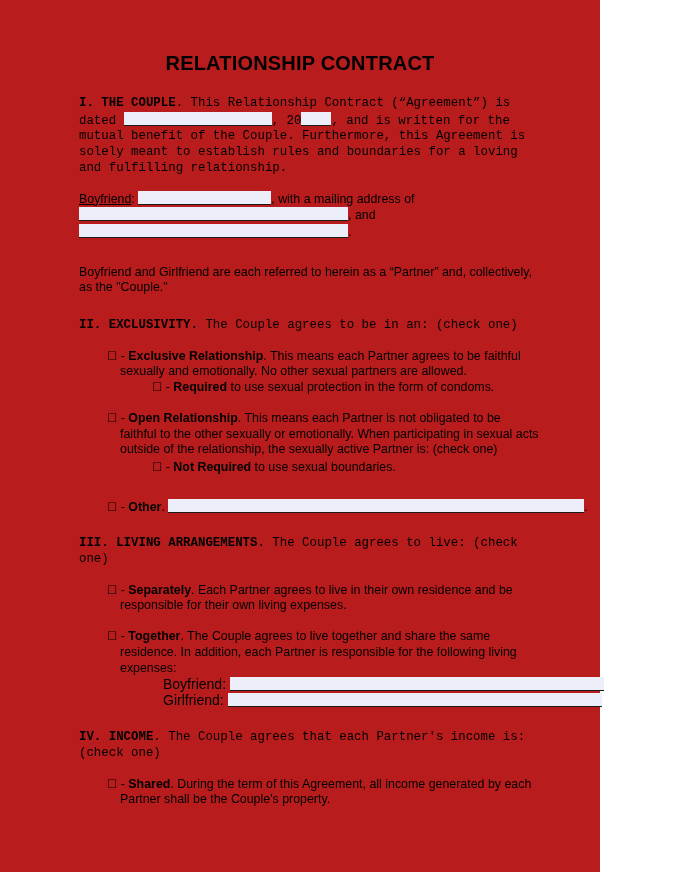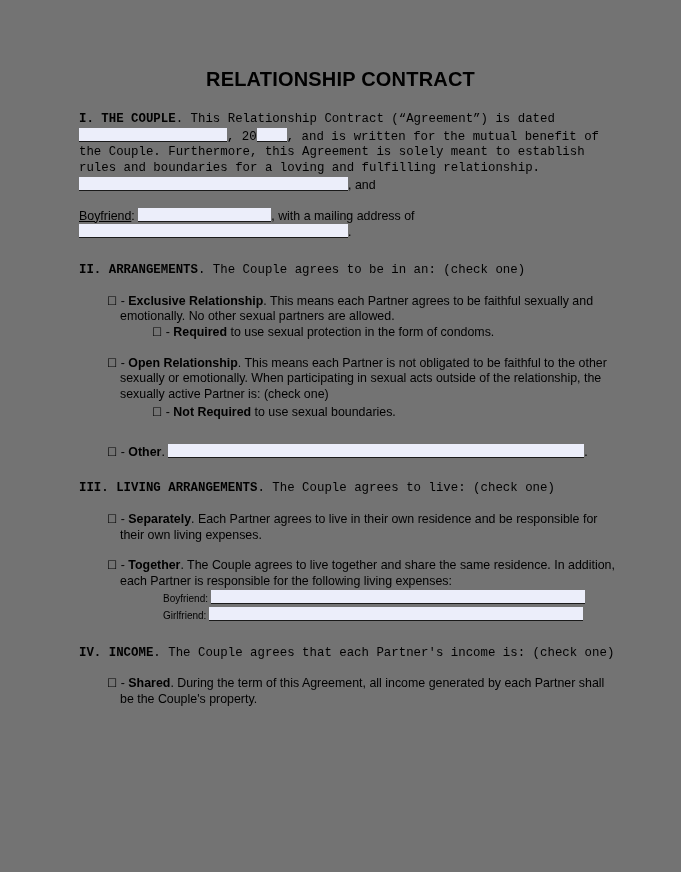--- a/index.html
+++ b/index.html
@@ -10,25 +10,25 @@
   }
   body {
     width: 689px;
     height: 872px;
     font-family: "Liberation Sans", sans-serif;
     color: #000000;
     overflow: hidden;
   }
   .page {
     position: relative;
-    width: 681px;
+    width: 600px;
     height: 872px;
-    background: #737373;
+    background: #b91c1c;
     box-sizing: border-box;
-    padding: 16px 60px 0 79px;
+    padding: 0 60px 0 79px;
   }
 
   
   .doc-title {
     text-align: center;
     font-size: 20px;
     font-weight: bold;
     letter-spacing: 0.2px;
     margin: 0;
     padding-top: 52px;
@@ -91,51 +91,52 @@
   .blank-other    { width: 416px; }
   .blank-expense  { width: 374px; }
 
   .indent-line {
     padding-left: 0;
   }
 
   
   .expense-row {
     padding-left: 84px;
-    font-size: 10px;
+    font-size: 14px;
     line-height: 16px;
     white-space: nowrap;
   }
 </style>
 </head>
 <body>
 
 <div class="page">
 
   <h1 class="doc-title">RELATIONSHIP CONTRACT</h1>
 
   <div class="block section-head">
     <span class="sec-label">I. THE COUPLE</span><span>. This Relationship Contract (“Agreement”) is dated </span><span class="blank blank-date"></span><span>, 20</span><span class="blank blank-year"></span><span>, and is written for the mutual benefit of the Couple. Furthermore, this Agreement is solely meant to establish rules and boundaries for a loving and fulfilling relationship.</span>
   </div>
 
-  <div class="block indent-line">
-    <span class="blank blank-addr"></span><span>, and</span>
-  </div>
   <div class="block para">
     <u>Boyfriend</u><span>:</span>
     <span class="blank blank-name"></span><span>, with a mailing address of</span>
   </div>
+  <div class="block indent-line">
+    <span class="blank blank-addr"></span><span>, and</span>
+  </div>
 
   <div class="block indent-line">
     <span class="blank blank-addr"></span><span>.</span>
   </div>
 
+  <div class="block para" style="margin-top:24px;">Boyfriend and Girlfriend are each referred to herein as a “Partner” and, collectively, as the "Couple."</div>
 
   <div class="block section-head">
-    <span class="sec-label">II. ARRANGEMENTS</span><span>. The Couple agrees to be in an: (check one)</span>
+    <span class="sec-label">II. EXCLUSIVITY</span><span>. The Couple agrees to be in an: (check one)</span>
   </div>
 
   <div class="opt">
     <span class="cbox">☐</span>
     <span>-</span>
     <span class="b">Exclusive Relationship</span><span>. This means each Partner agrees to be faithful sexually and emotionally. No other sexual partners are allowed.</span>
   </div>
 
   <div class="opt opt-sub">
     <span class="cbox">☐</span>

